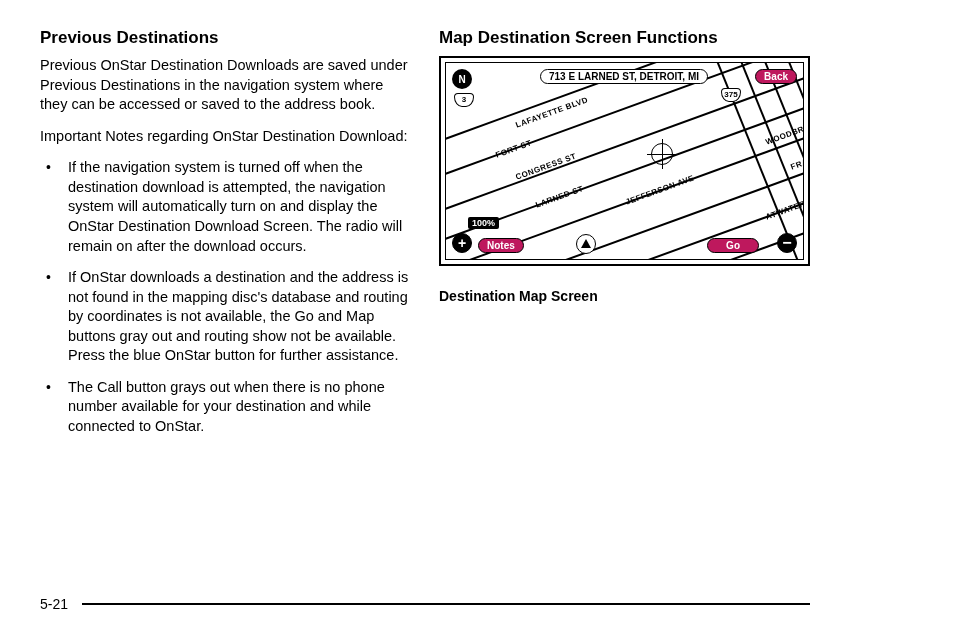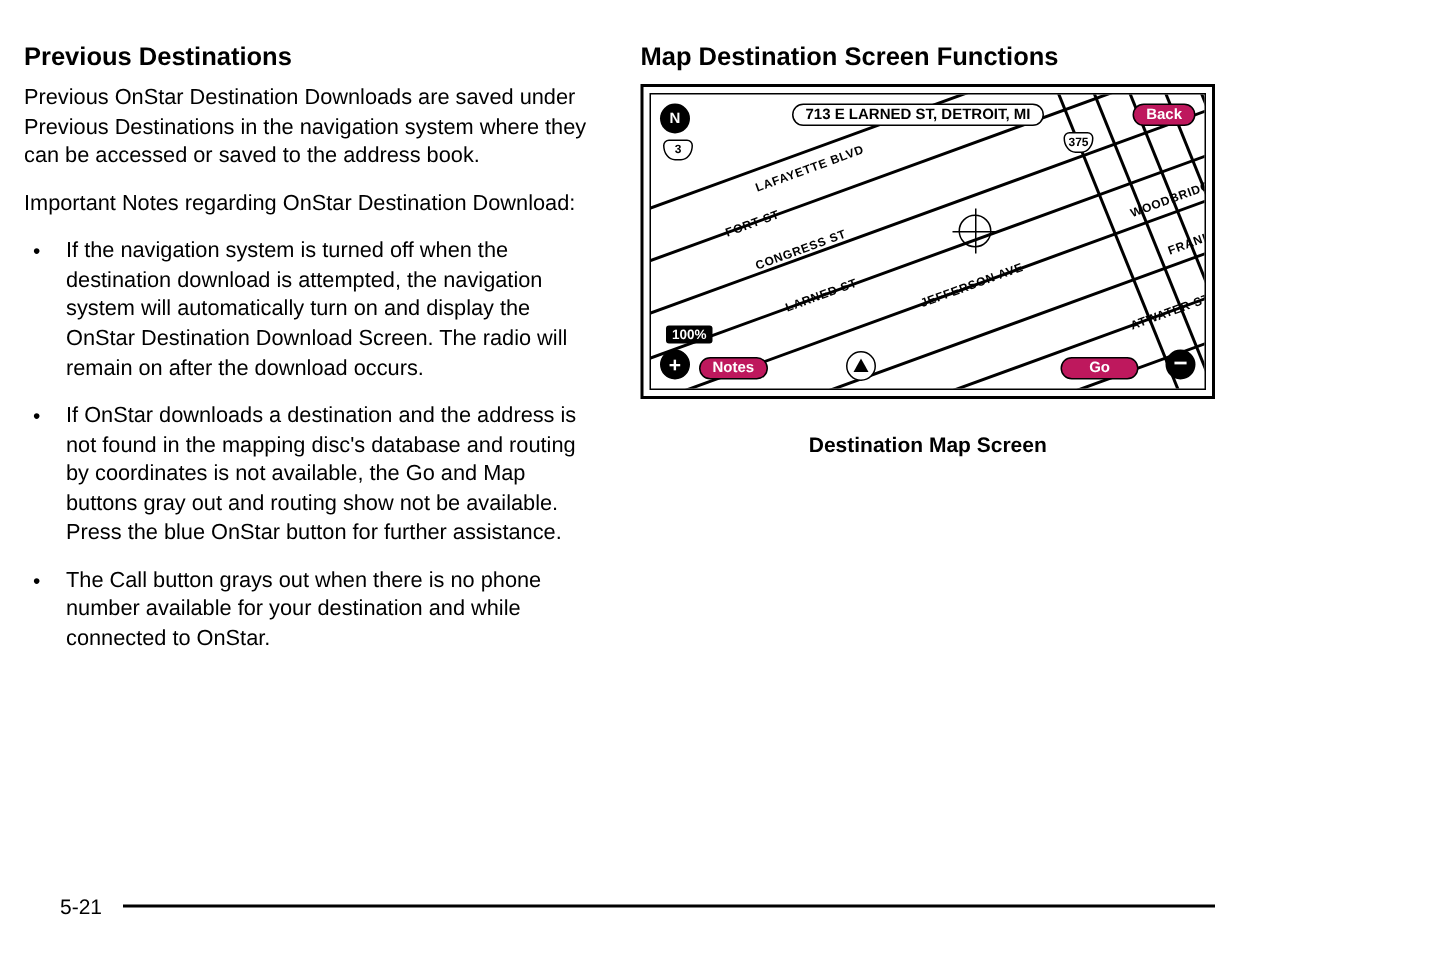--- a/index.html
+++ b/index.html
@@ -1,27 +1,27 @@
 <!DOCTYPE html>
 <html><head>
 <meta charset="utf-8">
 <style>
   * { box-sizing: border-box; margin: 0; padding: 0; }
   html, body { width: 954px; height: 638px; background: #fff; font-family: Arial, Helvetica, sans-serif; color: #000; }
-  .page { position: relative; width: 850px; height: 638px; padding: 28px 40px 0 16px; }
+  .page { position: relative; width: 850px; height: 638px; padding: 28px 40px 0 40px; }
   .cols { display: flex; gap: 28px; }
   .col { flex: 1 1 0; min-width: 0; }
   h2 { font-size: 17px; font-weight: bold; margin-bottom: 8px; }
   p { font-size: 14.5px; line-height: 1.35; margin-bottom: 12px; }
   ul { list-style: none; padding-left: 22px; }
   li { position: relative; font-size: 14.5px; line-height: 1.35; margin-bottom: 12px; padding-left: 6px; }
   li::before { content: "•"; position: absolute; left: -16px; top: 0; font-size: 14px; }
   .map-frame { border: 2px solid #000; width: 100%; height: 210px; position: relative; overflow: hidden; background: #fff; margin-top: 4px; }
   .map-inner { position: absolute; inset: 4px; border: 1px solid #000; overflow: hidden; }
-  .caption { text-align: center; font-weight: bold; font-size: 14px; margin-top: 22px; }
+  .caption { text-align: left; font-weight: bold; font-size: 14px; margin-top: 22px; }
   .footer { position: absolute; left: 40px; right: 40px; bottom: 26px; display: flex; align-items: center; }
   .pgnum { font-size: 14px; font-weight: normal; margin-right: 14px; }
   .rule { flex: 1; border-top: 2px solid #000; height: 0; }
 
   
   .pill { position: absolute; background: #fff; border: 1.5px solid #000; border-radius: 10px; font-size: 10px; font-weight: bold; padding: 1px 8px; text-align: center; white-space: nowrap; }
   .pill.black { background: #be185d; color: #fff; }
   .circle { position: absolute; border: 1.5px solid #000; border-radius: 50%; background: #fff; display: flex; align-items: center; justify-content: center; font-weight: bold; }
   .circle.black { background: #000; color: #fff; }
   .north { position: absolute; width: 20px; height: 20px; background: #000; color: #fff; border-radius: 50%; font-size: 10px; font-weight: bold; display: flex; align-items: center; justify-content: center; }
@@ -95,21 +95,21 @@
 
           <div class="shield" style="left:8px; top:30px;">3</div>
           <div class="shield" style="left:275px; top:25px;">375</div>
 
           <div class="crosshair" style="left:205px; top:80px;">
             <div class="c"></div>
               <div class="h"></div>
               <div class="v"></div>
           </div>
 
-          <div class="scale" style="left:10px; bottom:30px;">100%</div>
+          <div class="scale" style="left:22px; bottom:30px;">100%</div>
 
           <div class="circle black" style="left:6px; bottom:6px; width:20px; height:20px; font-size:14px;">+</div>
           <div class="pill black" style="left:32px; bottom:6px;">Notes</div>
           <div class="tri" style="left:130px; bottom:5px;"></div>
           <div class="pill black" style="right:44px; bottom:6px; padding-left:18px; padding-right:18px;">Go</div>
           <div class="circle black" style="right:6px; bottom:6px; width:20px; height:20px; font-size:16px;">−</div>
         </div>
       </div>
 
       <div class="caption">Destination Map Screen</div>

